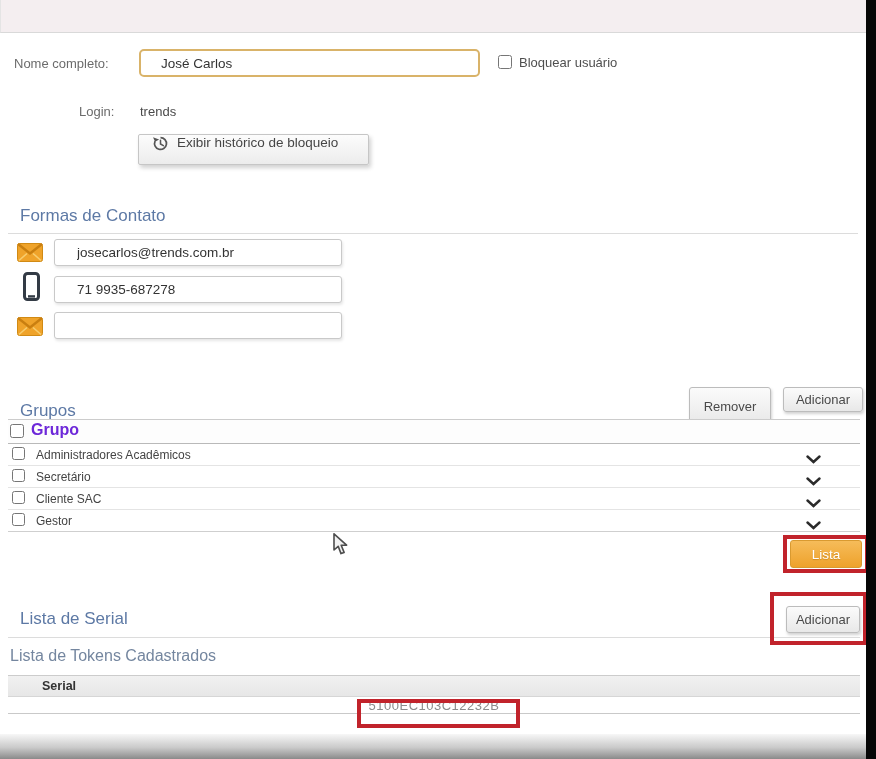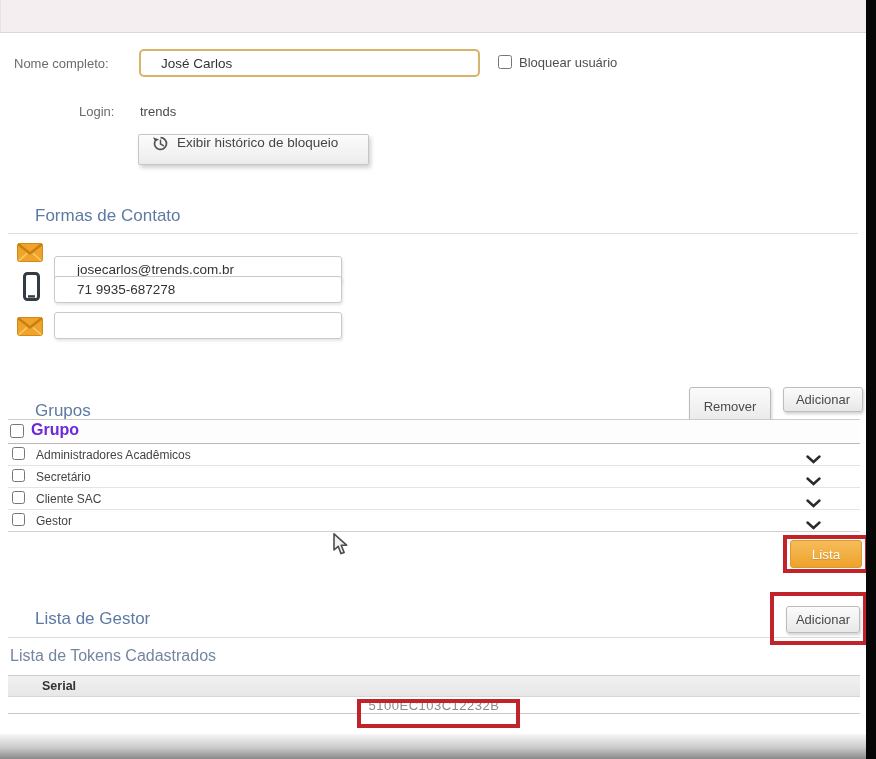--- a/index.html
+++ b/index.html
@@ -29,29 +29,29 @@
   .block-label { left: 519px; top: 55px; color: #4f4f4f; }
   .login-label { left: 79px; top: 104px; }
   .login-value { left: 140px; top: 104px; color: #4a4a4a; }
 
   .history-button { left: 138px; top: 134px; width: 231px; height: 31px;
     background: linear-gradient(to bottom, #fcfcfc, #ececec); border: 1px solid #c6c6c6;
     border-radius: 2px; box-shadow: 2px 3px 4px rgba(0,0,0,0.18);
     display: flex; gap: 8px; padding-left: 13px;
     font-size: 13.5px; color: #454545; cursor: pointer; }
 
-  .section-heading { font-size: 17px; color: #5d79a5; margin-left: 15px; }
+  .section-heading { font-size: 17px; color: #5d79a5; }
   .contact-heading { left: 20px; top: 206px; }
   .hr { height: 0; border-top: 1px solid #dcdcdc; }
   .contact-hr { left: 8px; top: 233px; width: 850px; }
 
   .contact-input { position: absolute; width: 288px; height: 27px; border: 1px solid #c9c9c9;
     border-radius: 3px; background: #fff; box-shadow: 1px 2px 3px rgba(0,0,0,0.10);
     padding-left: 22px; font-size: 13.5px; color: #333; font-family: "Liberation Sans", sans-serif; outline: none; }
-  .ci-1 { left: 54px; top: 256px; }
+  .ci-1 { left: 54px; top: 239px; }
   .ci-2 { left: 54px; top: 276px; }
   .ci-3 { left: 54px; top: 312px; }
   .mail-icon-1 { left: 17px; top: 243px; }
   .phone-icon { left: 23px; top: 272px; }
   .mail-icon-2 { left: 17px; top: 317px; }
 
   .groups-heading { left: 20px; top: 401px; text-align: center; }
   .btn-gray { background: linear-gradient(to bottom, #fbfbfb, #e8e8e8); border: 1px solid #bcbcbc;
     border-radius: 3px; color: #4a4a4a; font-size: 13px; box-shadow: 1px 2px 3px rgba(0,0,0,0.18);
     display: flex; align-items: center; justify-content: center; cursor: pointer;
@@ -201,21 +201,21 @@
 
   <span class="abs cursor">
     <svg width="19" height="22" viewBox="0 0 19 22">
       <path d="M1,0.8 L1,17 L5.2,13.3 L8,20.6 L11.1,19.4 L8.2,12.3 L13.6,12.1 Z" fill="#f2f2f2" stroke="#4d4d4d" stroke-width="1.6" stroke-linejoin="round"></path>
     </svg>
   </span>
 
   <div class="abs annotation save-annotation"></div>
   <div class="abs save-btn">Lista</div>
 
-  <div class="abs section-heading tokens-heading">Lista de Gestor</div>
+  <div class="abs section-heading tokens-heading">Lista de Serial</div>
   <div class="abs hr tokens-hr"></div>
   <div class="abs annotation tokens-add-annotation"></div>
   <div class="abs btn-gray tokens-add-btn">Adicionar</div>
 
   <div class="abs tokens-subheading">Lista de Tokens Cadastrados</div>
 
   <div class="abs serial-header">
     <span class="serial-header-label">Serial</span>
   </div>
   <div class="abs serial-row">

